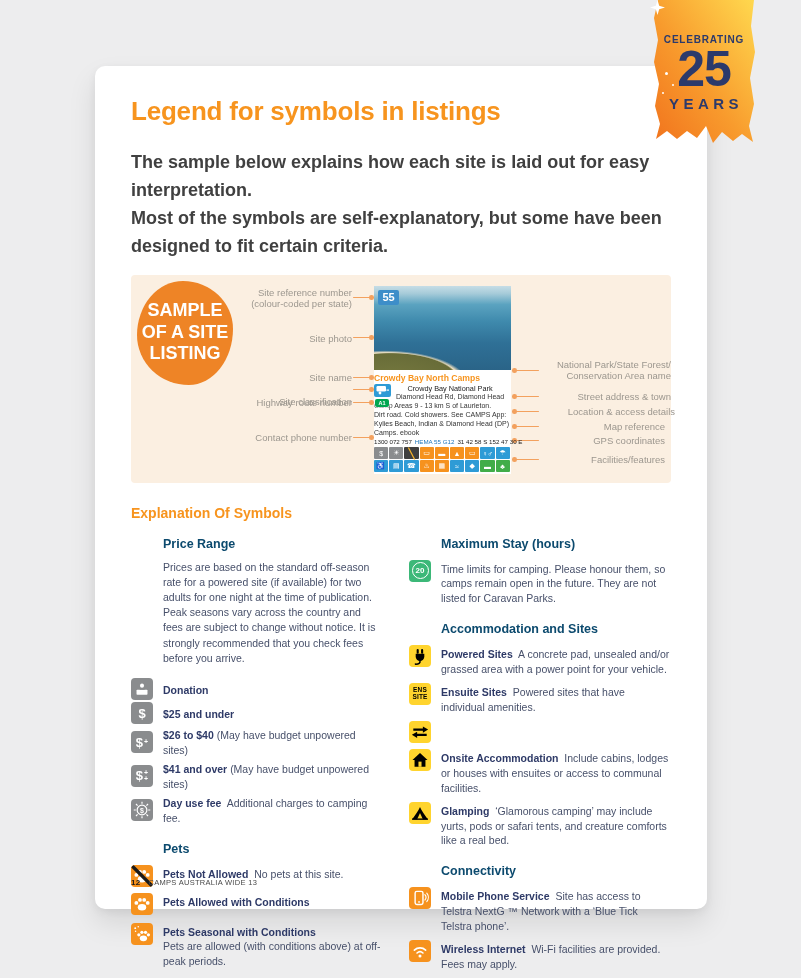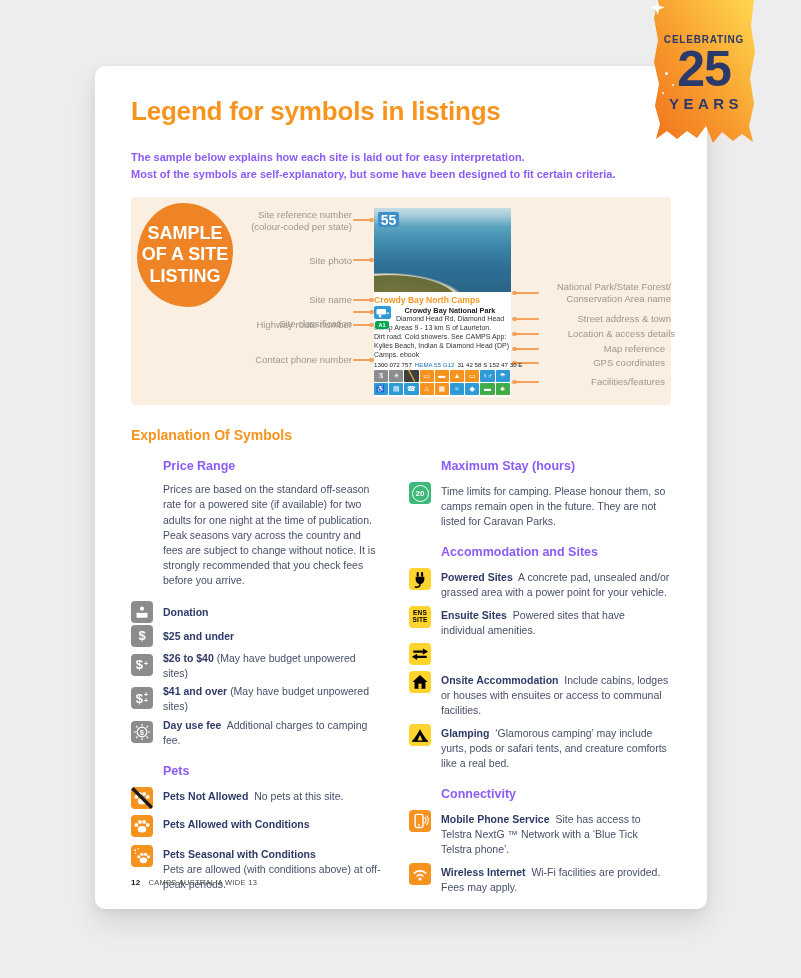--- a/index.html
+++ b/index.html
@@ -12,41 +12,41 @@
   .ribbon{position:absolute;left:650px;top:0;width:112px;height:154px;z-index:6;}
   .ribbon svg{position:absolute;left:0;top:0;}
   .rb-txt{position:absolute;left:0;top:0;width:108px;text-align:center;color:#2C3A6B;}
   .rb-celebrating{margin-top:34px;font-size:10px;font-weight:bold;letter-spacing:.8px;}
   .rb-num{font-size:50px;font-weight:bold;line-height:.95;margin-top:1px;letter-spacing:-1px;}
   .rb-years{font-size:15px;font-weight:bold;letter-spacing:4.5px;padding-left:4px;margin-top:1px;}
   .sparkle{position:absolute;right:13px;top:38px;}
   .rb-dot{position:absolute;background:#fff;border-radius:50%;}
 
   h1{margin:0 0 22px;font-size:26px;color:#F7941E;letter-spacing:-.2px;font-weight:bold;}
-  .intro{font-size:11px;font-weight:bold;color:#8b5cf6;line-height:1.55;margin-bottom:14px;}
+  .intro{font-size:18px;font-weight:bold;color:#404040;line-height:1.55;margin-bottom:14px;}
 
   
   .sample{position:relative;height:208px;background:#FBEFE1;border-radius:4px;margin-bottom:22px;}
   .blob{position:absolute;left:6px;top:6px;width:96px;height:104px;background:#EE8426;
         border-radius:48% 52% 46% 54%/52% 46% 54% 48%;display:flex;align-items:center;justify-content:center;
         color:#fff;font-weight:bold;font-size:18px;line-height:1.2;text-align:center;padding:4px;box-sizing:border-box;}
   .listing{position:absolute;left:243px;top:11px;width:137px;background:#fff;z-index:2;padding-bottom:2px;}
   .photo{height:84px;position:relative;background:
       radial-gradient(ellipse 115% 75% at 12% 112%, #76793f 0%, #686c38 42%, rgba(0,0,0,0) 43.5%),
       radial-gradient(ellipse 128% 86% at 8% 118%, #ecdfc1 45%, rgba(0,0,0,0) 48%),
       linear-gradient(180deg,#c6dde6 0%,#a6cbd9 9%,#5ba3c0 22%,#3f8aad 42%,#2f7096 68%,#2a6488 100%);}
-  .ref{position:absolute;top:4px;left:4px;width:21px;height:15px;background:#3D8EC9;color:#fff;font-size:14px;
+  .ref{position:absolute;top:4px;left:4px;width:21px;height:15px;background:#3D8EC9;color:#fff;font-size:11px;
        font-weight:bold;display:flex;align-items:center;justify-content:center;border-radius:2px;}
   .l-name{font-size:8.6px;font-weight:bold;color:#F7941E;margin:3px 0 1px;}
   .l-body{position:relative;}
   .cls-ic{position:absolute;left:0;top:0;width:17px;height:13px;background:#2E9BD6;border-radius:2px;
           display:flex;align-items:center;justify-content:center;}
   .a1{position:absolute;left:1px;top:15px;width:14px;height:8px;background:#00A651;color:#fff;font-size:5.5px;
       font-weight:bold;display:flex;align-items:center;justify-content:center;border-radius:2px;box-shadow:0 0 0 .5px #fff;}
-  .l-park{font-size:7.3px;font-weight:bold;color:#1a1a1a;text-align:center;padding-left:15px;}
+  .l-park{font-size:7.3px;font-weight:normal;color:#1a1a1a;text-align:center;padding-left:15px;}
   .l-addr{font-size:7px;color:#333;text-align:center;padding-left:15px;margin-bottom:1px;}
   .l-det{font-size:7px;color:#333;line-height:1.3;}
   .l-meta{display:flex;gap:3px;font-size:6.2px;color:#222;margin:1.5px 0 2px;white-space:nowrap;}
   .l-meta .hema{color:#1C75BC;}
   .tiles{display:flex;flex-wrap:wrap;gap:1px;width:137px;}
   .tile{width:14.2px;height:12px;display:flex;align-items:center;justify-content:center;font-size:7px;color:#fff;border-radius:1px;box-sizing:border-box;}
   .t-gray{background:#8A8C8E;} .t-orange{background:#F6921E;} .t-blue{background:#2E9BD6;}
   .t-green{background:#41AD49;} .t-dark{background:#3F3F3F;color:#F7B32B;font-size:10px;font-weight:bold;}
 
   .slabel{position:absolute;font-size:9.5px;color:#9C978F;line-height:1.25;}
@@ -61,21 +61,21 @@
   .ln1{top:22px;} .ln2{top:62px;} .ln3{top:102px;} .ln4{top:114px;} .ln5{top:127px;} .ln6{top:162px;}
   .rn1{top:95px;} .rn2{top:121px;} .rn3{top:136px;} .rn4{top:151px;} .rn5{top:165px;} .rn6{top:184px;}
   .lead-l::after{content:'';position:absolute;right:-3px;top:-1.6px;width:4.6px;height:4.6px;border-radius:50%;background:#F3A15E;}
   .lead-r::before{content:'';position:absolute;left:-3px;top:-1.6px;width:4.6px;height:4.6px;border-radius:50%;background:#F3A15E;}
 
   
   .exp-h{font-size:14px;color:#F7941E;font-weight:bold;margin:0 0 16px;}
   .cols{display:flex;}
   .col-l{width:252px;margin-right:26px;}
   .col-r{width:262px;}
-  .h3{font-size:12.5px;color:#8b5cf6;font-weight:bold;margin:0 0 9px 32px;}
+  .h3{font-size:12.5px;color:#0c4a6e;font-weight:bold;margin:0 0 9px 32px;}
   .para{margin:0 0 12px 32px;font-size:10.5px;color:#47506A;line-height:1.45;}
   .row{display:flex;margin-bottom:6px;}
   .row.c{align-items:center;margin-bottom:2px;}
   .ic{width:22px;height:22px;border-radius:4px;margin-right:10px;flex:0 0 22px;display:flex;align-items:center;
       justify-content:center;position:relative;overflow:hidden;}
   .ic-gray{background:#8A8C8E;} .ic-orange{background:#F6921E;} .ic-yellow{background:#FFD42E;} .ic-green{background:#3CB878;}
   .dol{color:#fff;font-weight:bold;font-size:13px;line-height:1;}
   .dsup{color:#fff;font-weight:bold;font-size:7px;line-height:.9;display:flex;flex-direction:column;margin-left:1px;}
   .ens{color:#000;font-weight:bold;font-size:6.5px;line-height:1.05;text-align:center;letter-spacing:.2px;}
   .ms-circ{width:15px;height:15px;border:1.6px solid #fff;border-radius:50%;display:flex;align-items:center;justify-content:center;

